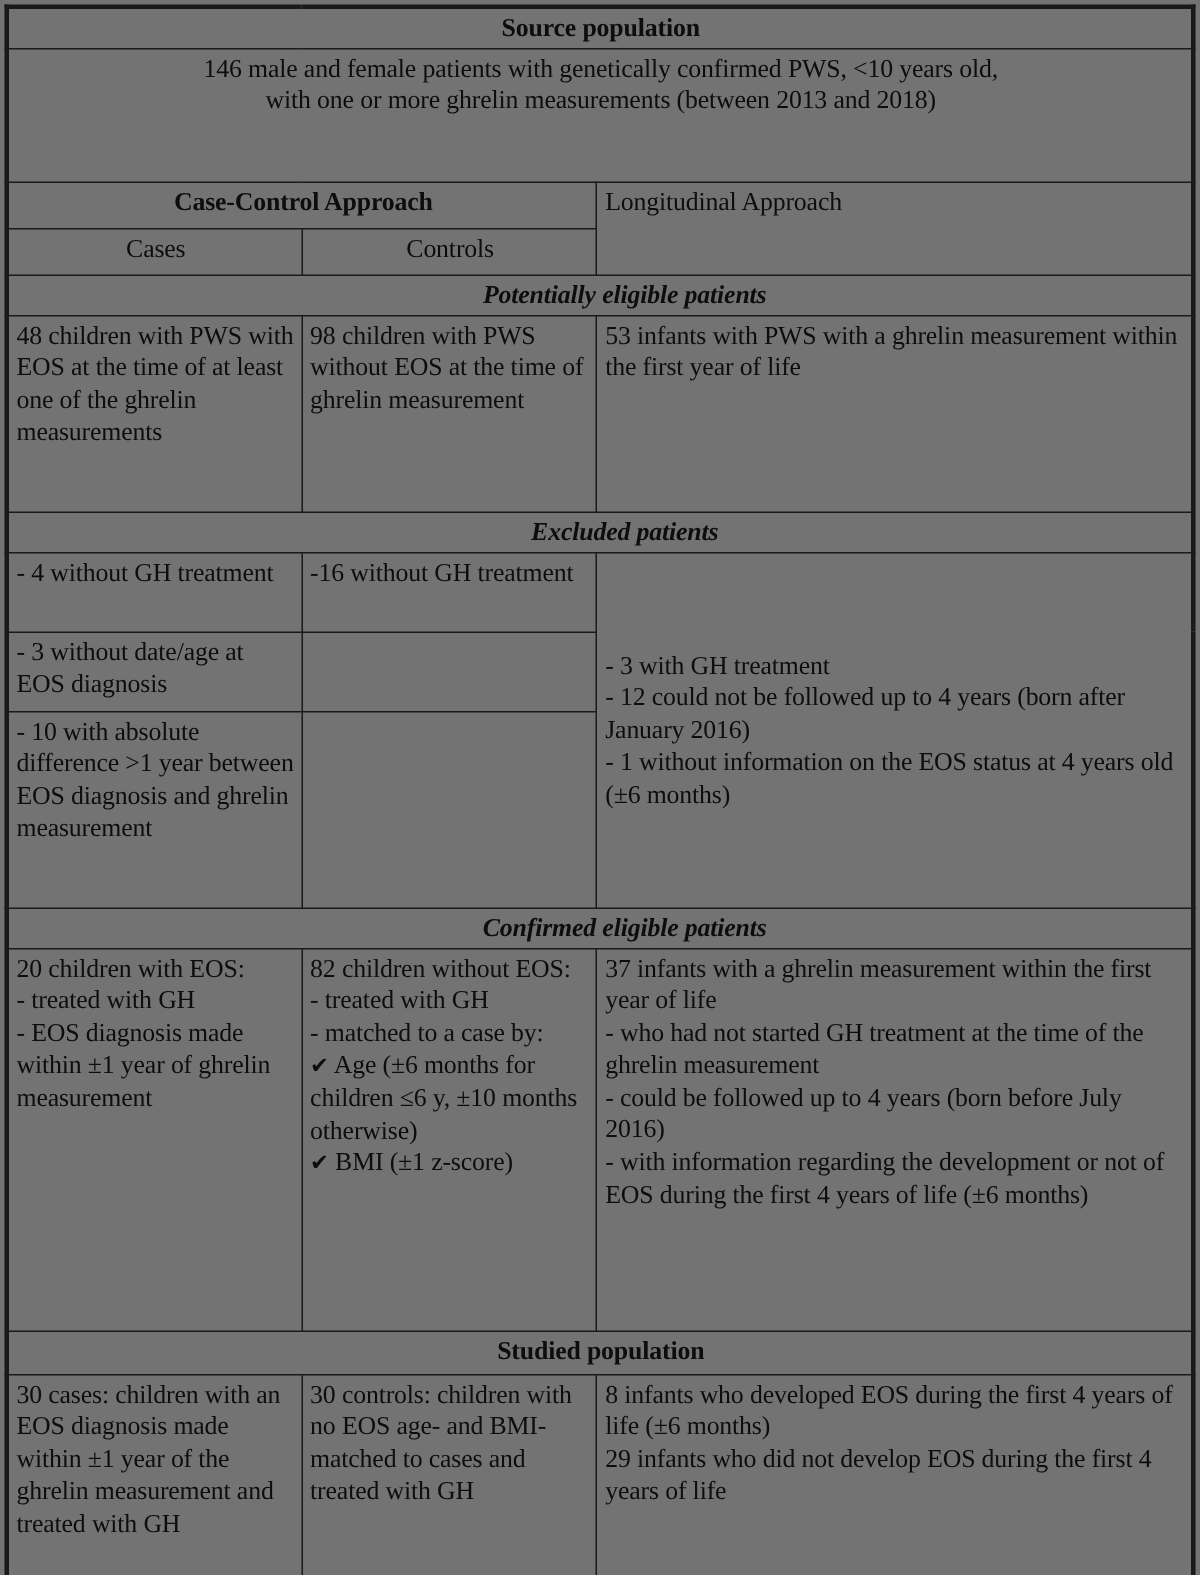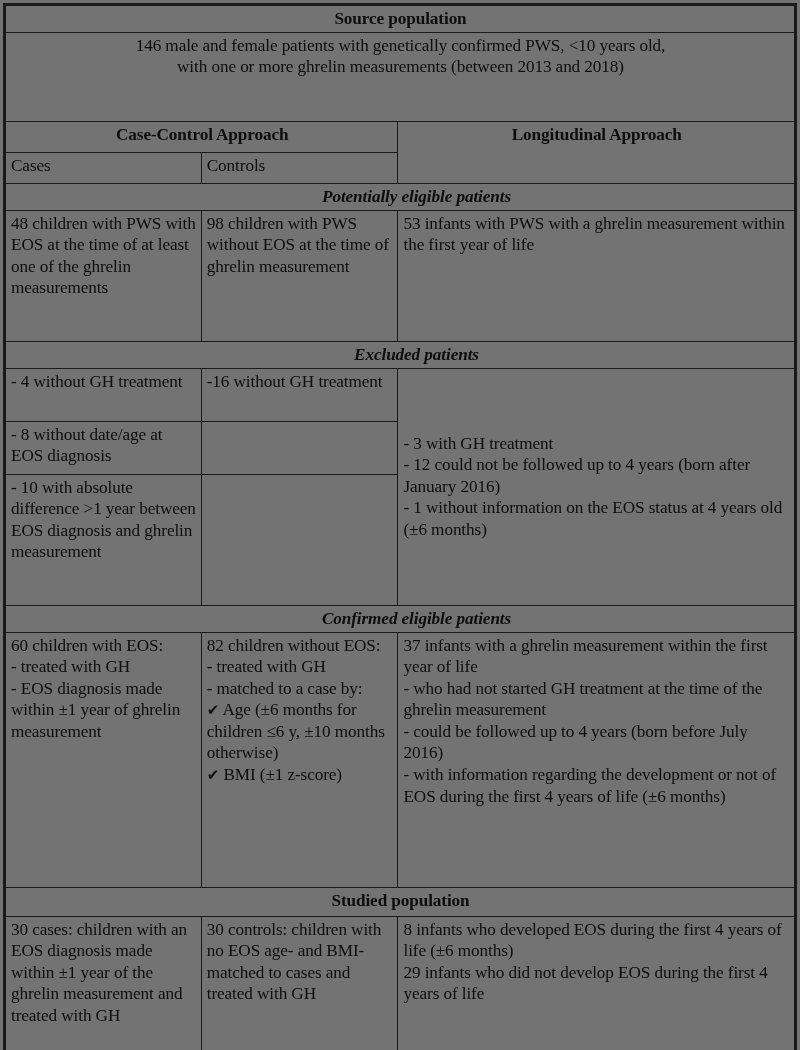--- a/index.html
+++ b/index.html
@@ -59,29 +59,28 @@
     line-height: 1.38;
     margin-left: 25px;
   }
   td.approach-title {
     text-align: center;
     vertical-align: middle;
     font-weight: bold;
     padding: 2px 5px 3px;
   }
   td.approach-sub {
-    text-align: left;
+    text-align: center;
     vertical-align: middle;
     border-bottom: 3px solid #1a1a1a;
     padding: 1px 5px 2px;
   }
   td.longi-title {
-    text-align: center;
     vertical-align: middle;
-    font-weight: bold;
+    font-weight: normal;
     border-bottom: 3px solid #1a1a1a;
     border-left: 3px solid #1a1a1a;
   }
   td.heavy-left { border-left: 3px solid #1a1a1a; margin-left: 43px; }
   .cell-lines > div { white-space: normal; }
   .chk { font-size: 15px; }
 </style>
 </head>
 <body>
 
@@ -129,34 +128,34 @@
       <tr>
         <td style="height:48px">- 4 without GH treatment</td>
         <td style="height:48px">-16 without GH treatment</td>
         <td class="heavy-left" rowspan="3" style="vertical-align:middle">
           <div>- 3 with GH treatment</div>
           <div>- 12 could not be followed up to 4 years (born after January 2016)</div>
           <div>- 1 without information on the EOS status at 4 years old (±6 months)</div>
         </td>
       </tr>
       <tr>
-        <td style="height:48px">- 8 without date/age at EOS diagnosis</td>
+        <td style="height:48px">- 3 without date/age at EOS diagnosis</td>
         <td style="height:48px"></td>
       </tr>
       <tr>
         <td style="height:126px">- 10 with absolute difference &gt;1 year between EOS diagnosis and ghrelin measurement</td>
         <td></td>
       </tr>
 
       <tr>
         <td class="hdr-band italic" colspan="3" style="height:22px">Confirmed eligible patients</td>
       </tr>
       <tr>
         <td style="height:250px" class="cell-lines">
-          <div>60 children with EOS:</div>
+          <div>20 children with EOS:</div>
           <div>- treated with GH</div>
           <div>- EOS diagnosis made within ±1 year of ghrelin measurement</div>
         </td>
         <td class="cell-lines">
           <div>82 children without EOS:</div>
           <div>- treated with GH</div>
           <div>- matched to a case by:</div>
           <div>
             <span class="chk">✔</span>
             <span>Age (±6 months for children ≤6 y, ±10 months otherwise)</span>

